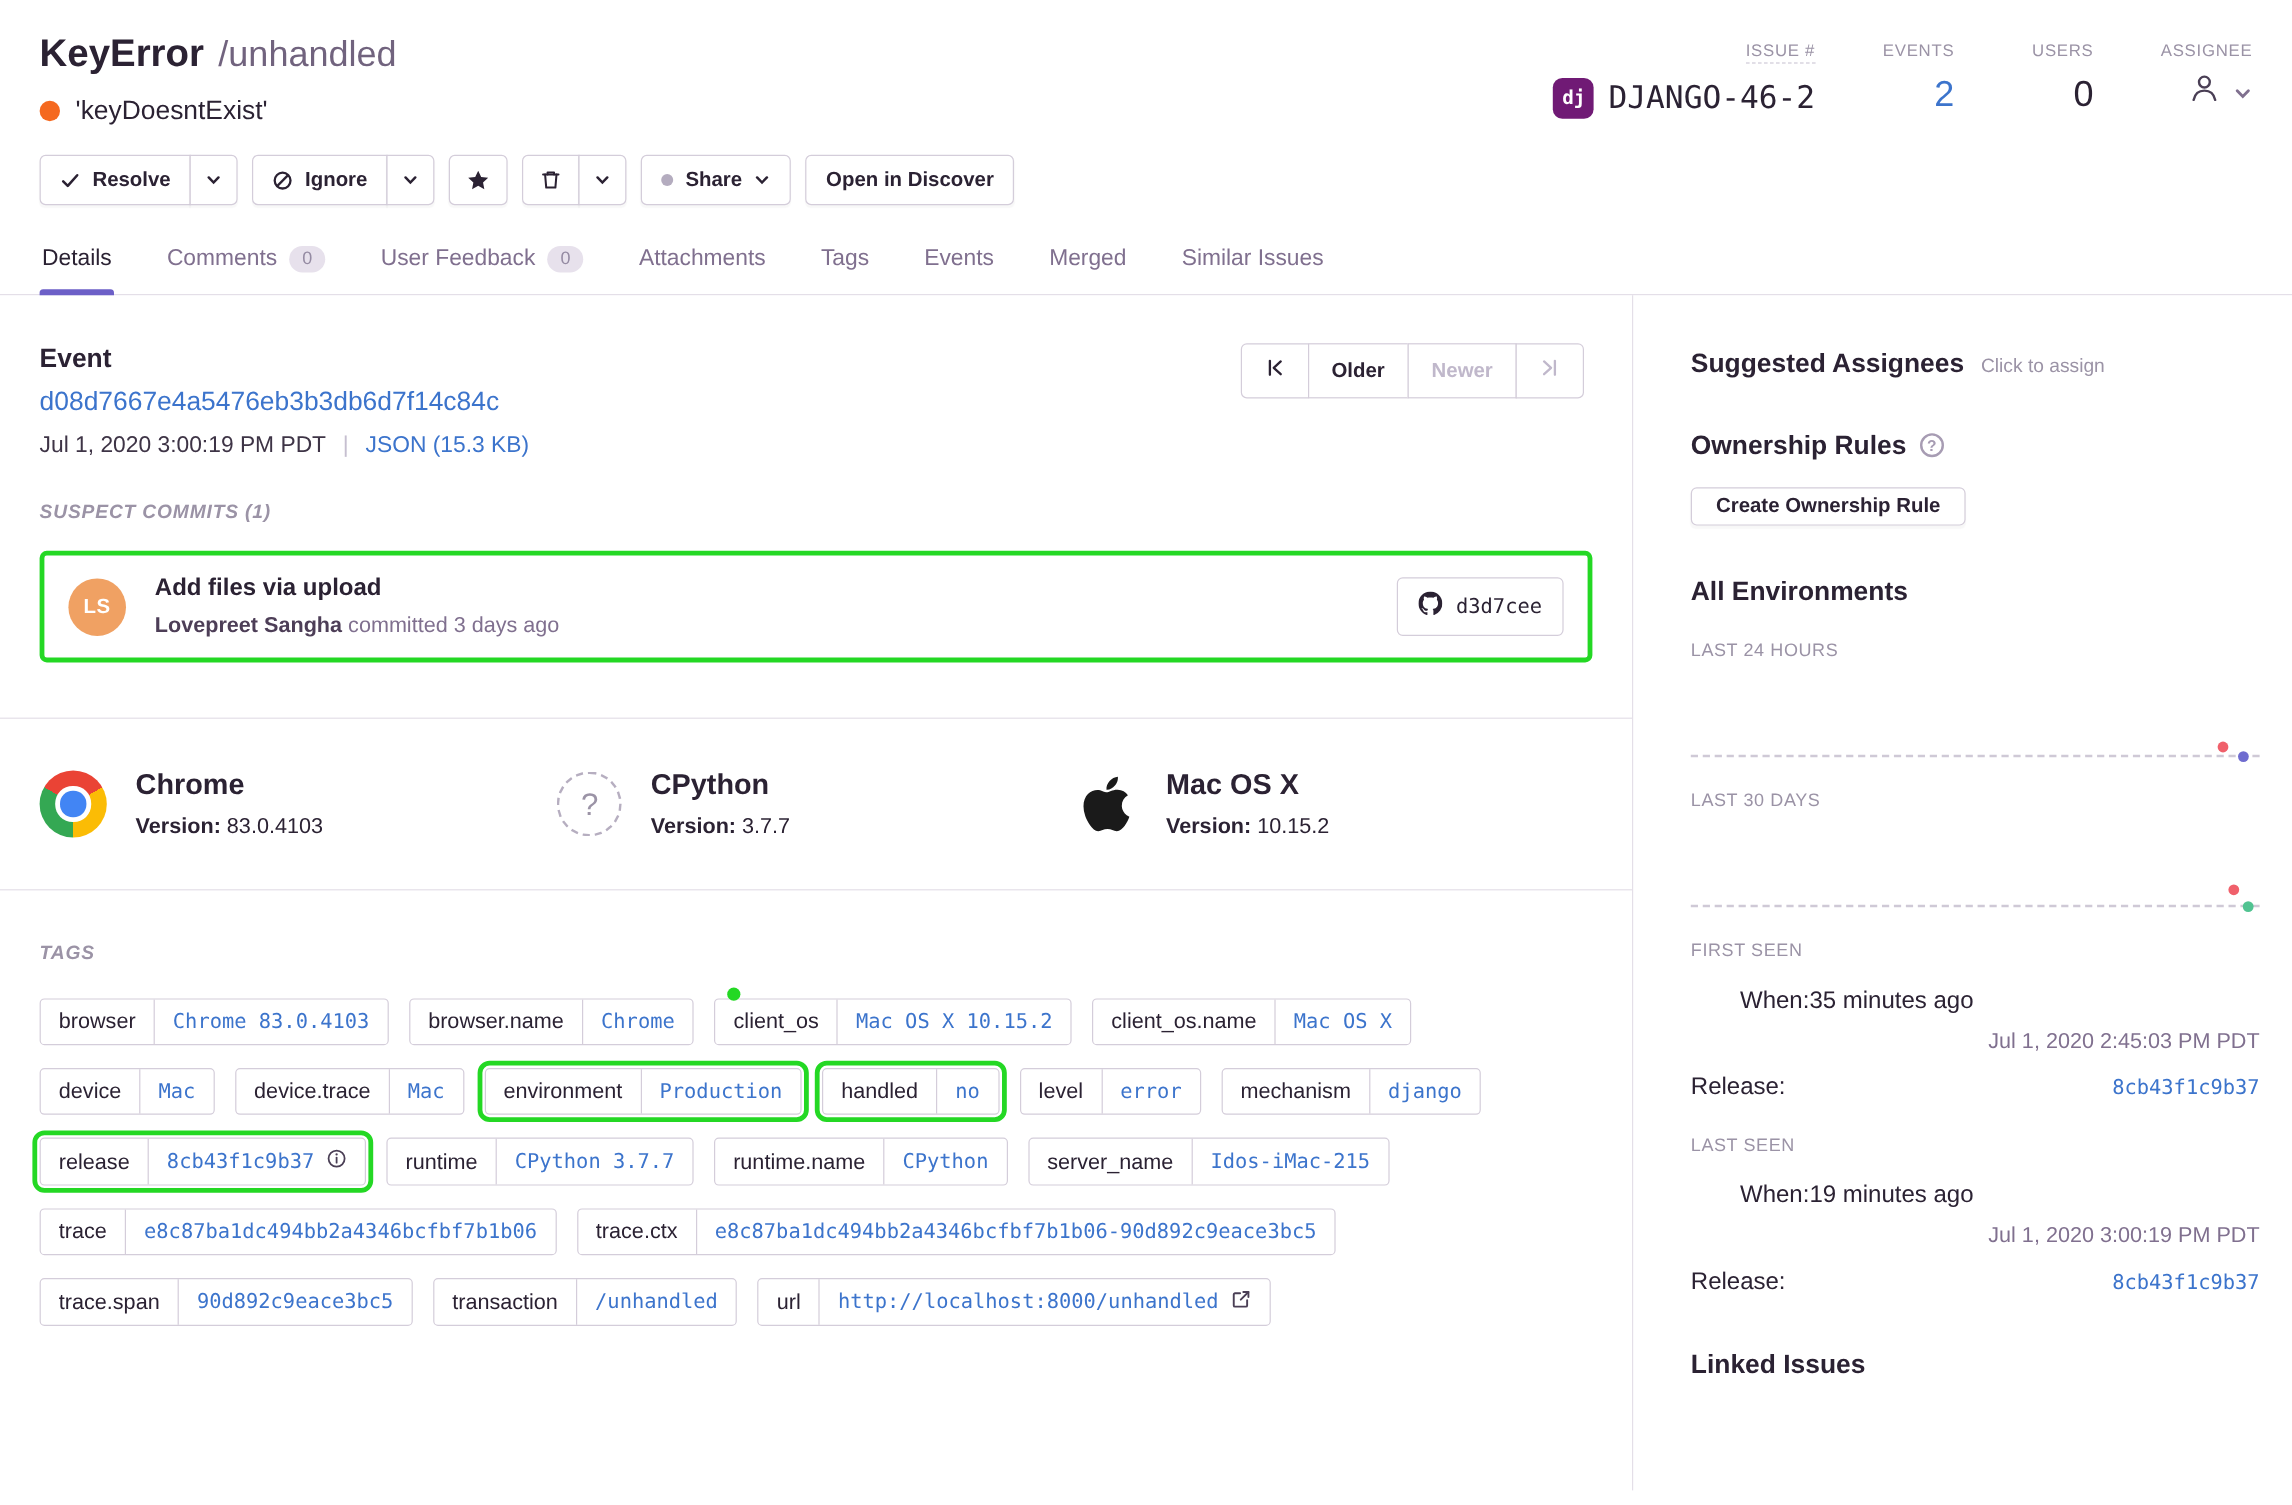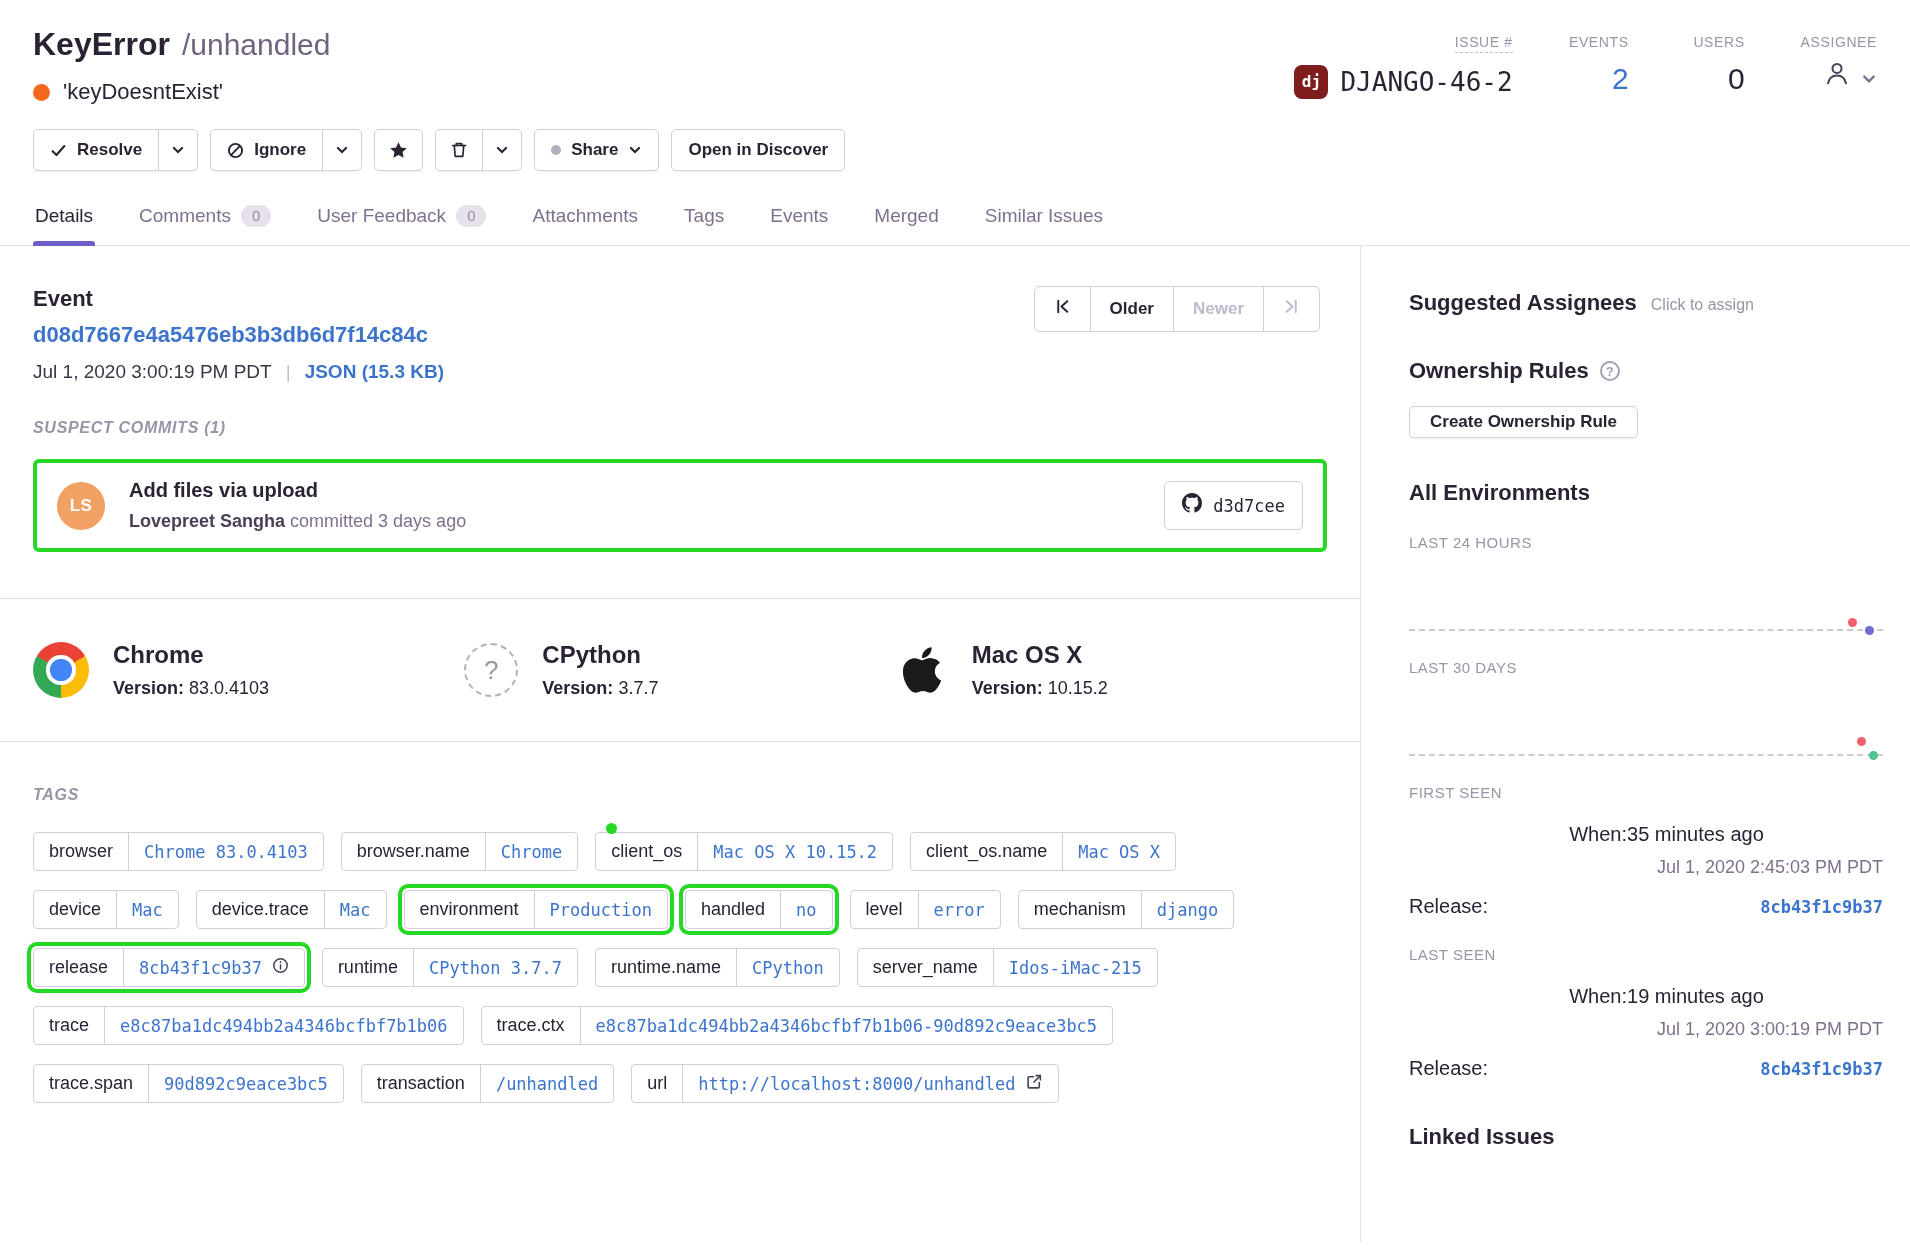--- a/index.html
+++ b/index.html
@@ -29,21 +29,21 @@
   .page-path{font-size:30px;font-weight:400;color:#71637e;}
   .culprit{display:flex;align-items:center;gap:13px;margin-top:16px;font-size:22px;color:var(--dark);}
   .level-dot{width:17px;height:17px;border-radius:50%;background:var(--orange);flex:0 0 17px;}
 
   .stats{display:flex;gap:56px;padding-top:8px;}
   .stat{display:flex;flex-direction:column;align-items:flex-end;min-width:60px;}
   .stat-label{font-size:14px;color:var(--light-gray);letter-spacing:.6px;}
   .stat-label.dashed{border-bottom:1px dashed #c6bfd0;padding-bottom:2px;cursor:help;}
   .stat-value{margin-top:12px;font-size:30px;color:var(--dark);line-height:34px;}
   .issue-value{display:flex;align-items:center;gap:12px;font-size:26px;}
-  .dj-badge{width:34px;height:34px;border-radius:8px;background:#7f1d1d;color:#fff;
+  .dj-badge{width:34px;height:34px;border-radius:8px;background:#701a75;color:#fff;
     display:flex;align-items:center;justify-content:center;font-size:16px;font-weight:700;}
   .events-value{color:var(--blue);}
   .assignee-value{display:flex;align-items:center;gap:9px;margin-top:8px;color:#4a3f55;}
 
   
   .toolbar{display:flex;gap:12px;margin-top:24px;align-items:center;}
   .btn{display:inline-flex;align-items:center;gap:10px;height:42px;padding:0 16px;background:#fff;
     border:1px solid var(--btn-border);border-radius:5px;font-size:17px;font-weight:700;color:var(--dark);
     box-shadow:0 2px 1px rgba(0,0,0,.03);cursor:pointer;font-family:inherit;}
   .btn-group{display:inline-flex;}
@@ -65,21 +65,21 @@
 
   
   .content{display:flex;align-items:stretch;min-height:996px;}
   .main{width:1361px;flex:0 0 1361px;border-right:1px solid var(--border);}
   .sidebar{flex:1;padding:44px 27px 30px 48px;}
 
   
   .event-header{display:flex;justify-content:space-between;align-items:flex-start;padding:40px 40px 36px 33px;}
   .event-title{font-size:22px;display:flex;gap:10px;align-items:baseline;flex-direction:column;}
   .event-word{font-weight:700;}
-  a.link{color:var(--blue);text-decoration:none;cursor:pointer;font-weight:bold;}
+  a.link{color:var(--blue);text-decoration:none;cursor:pointer;}
   .event-line2{margin-top:13px;font-size:19px;display:flex;align-items:center;gap:14px;color:#3e3446;}
   .divider{color:#c6bfd0;}
 
   .pager{display:inline-flex;}
   .pbtn{display:flex;align-items:center;justify-content:center;height:46px;padding:0 19px;background:#fff;
     border:1px solid var(--btn-border);margin-left:-1px;font-size:17px;font-weight:700;color:var(--dark);cursor:pointer;font-family:inherit;}
   .pbtn:first-child{border-radius:5px 0 0 5px;margin-left:0;}
   .pbtn:last-child{border-radius:0 5px 5px 0;}
   .pbtn.disabled{color:#c0b8cb;cursor:default;}
 
@@ -133,21 +133,21 @@
     display:flex;align-items:center;justify-content:center;font-weight:700;cursor:pointer;}
   .create-btn{margin-top:22px;height:32px;padding:0 20px;}
   .env-heading{margin-top:42px;}
   .mini-label{font-size:15px;color:var(--light-gray);letter-spacing:.5px;margin-top:28px;}
   .sparkline{position:relative;height:78px;border-bottom:2px dashed #cfc9d6;margin-top:2px;}
   .pt{position:absolute;width:9px;height:9px;border-radius:50%;}
   .s24 .p1{background:#f0606b;right:26px;bottom:2px;}
   .s24 .p2{background:#6f6ccf;right:9px;bottom:-6px;}
   .s30 .p1{background:#f0606b;right:17px;bottom:8px;}
   .s30 .p2{background:#51c391;right:5px;bottom:-6px;}
-  .kv-row{display:flex;justify-content:center;margin-top:22px;font-size:20px;align-items:baseline;margin-left:41px;}
+  .kv-row{display:flex;justify-content:flex-start;margin-top:22px;font-size:20px;align-items:baseline;margin-left:41px;}
   .date-row{text-align:right;margin-top:11px;font-size:18px;color:var(--gray);}
   .release-row{display:flex;justify-content:space-between;margin-top:17px;align-items:baseline;}
   .release-row .key{font-size:20px;}
   .release-val{font-family:"DejaVu Sans Mono","Liberation Mono",monospace;font-size:17px;}
   .linked-heading{margin-top:44px;}
 </style>
 </head>
 <body>
 
 <header class="header">

